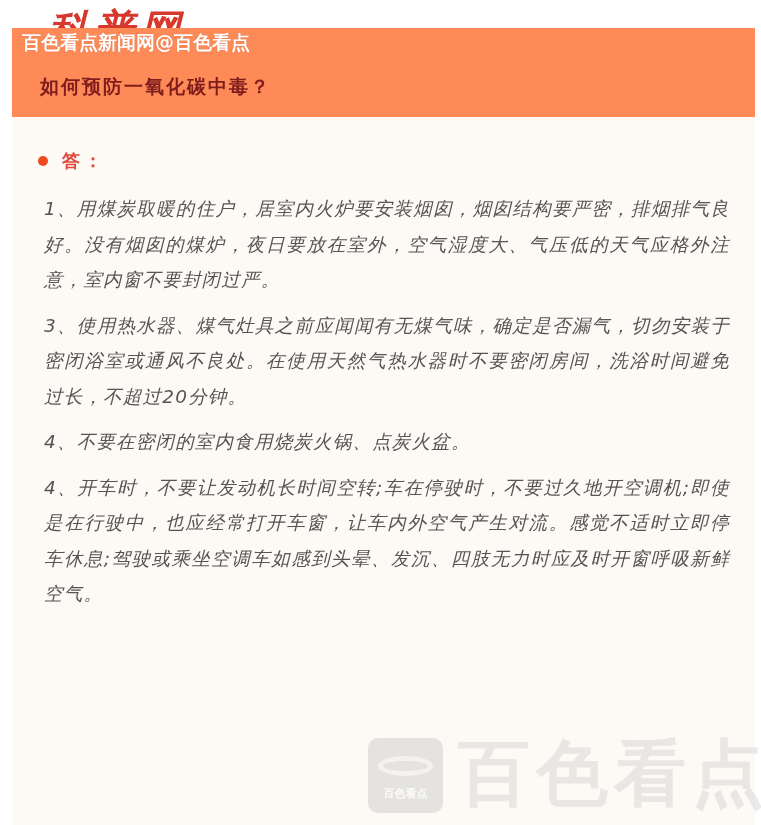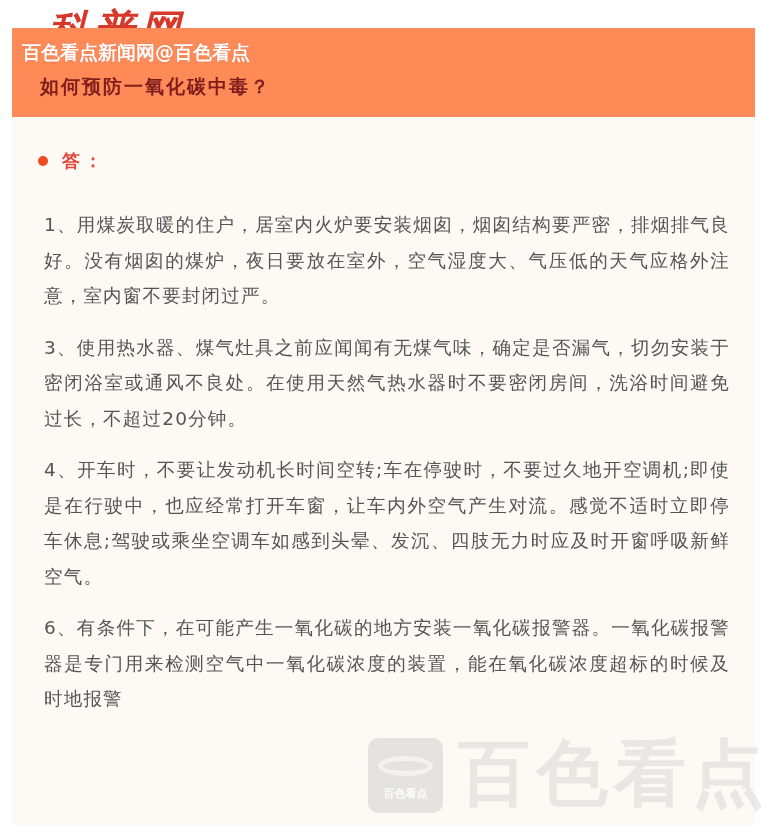--- a/index.html
+++ b/index.html
@@ -34,21 +34,21 @@
       left: 12px;
       top: 28px;
       width: 743px;
       height: 89px;
       background: #fd8a57;
       z-index: 2;
     }
     .source-line {
       position: absolute;
       left: 10px;
-      top: 12px;
+      top: 2px;
       font-size: 19px;
       font-weight: bold;
       color: #ffffff;
       letter-spacing: 0px;
       text-shadow: 0 0 1px rgba(150, 40, 20, 0.4);
       z-index: 3;
     }
     .title {
       position: absolute;
       left: 28px;
@@ -89,22 +89,23 @@
       position: absolute;
       left: 32px;
       top: 74px;
       width: 686px;
     }
     .para {
       font-size: 18.5px;
       color: #555555;
       line-height: 35.5px;
       letter-spacing: 1.2px;
-      margin: 16px 0 10px 0;
+      margin: 0 0 10px 0;
       text-align: justify;
+      font-style: italic;
     }
     .watermark {
       position: absolute;
       left: 368px;
       top: 728px;
       width: 400px;
       height: 100px;
       pointer-events: none;
       z-index: 5;
     }
@@ -161,22 +162,22 @@
 
 <div class="content-panel">
   <div class="answer-label">
     <span class="dot"></span>
     <span>答：</span>
   </div>
 
   <div class="paragraphs">
     <p class="para">1、用煤炭取暖的住户，居室内火炉要安装烟囱，烟囱结构要严密，排烟排气良好。没有烟囱的煤炉，夜日要放在室外，空气湿度大、气压低的天气应格外注意，室内窗不要封闭过严。</p>
     <p class="para">3、使用热水器、煤气灶具之前应闻闻有无煤气味，确定是否漏气，切勿安装于密闭浴室或通风不良处。在使用天然气热水器时不要密闭房间，洗浴时间避免过长，不超过20分钟。</p>
+    <p class="para">4、不要在密闭的室内食用烧炭火锅、点炭火盆。</p>
     <p class="para">4、开车时，不要让发动机长时间空转;车在停驶时，不要过久地开空调机;即使是在行驶中，也应经常打开车窗，让车内外空气产生对流。感觉不适时立即停车休息;驾驶或乘坐空调车如感到头晕、发沉、四肢无力时应及时开窗呼吸新鲜空气。</p>
-    <p class="para">6、有条件下，在可能产生一氧化碳的地方安装一氧化碳报警器。一氧化碳报警器是专门用来检测空气中一氧化碳浓度的装置，能在氧化碳浓度超标的时候及时地报警</p>
   </div>
 </div>
 
 <div class="watermark">
   <div class="wm-badge">
     <div class="wm-ring"></div>
     <div class="wm-small">百色看点</div>
   </div>
   <div class="wm-big">百色看点</div>
 </div>

